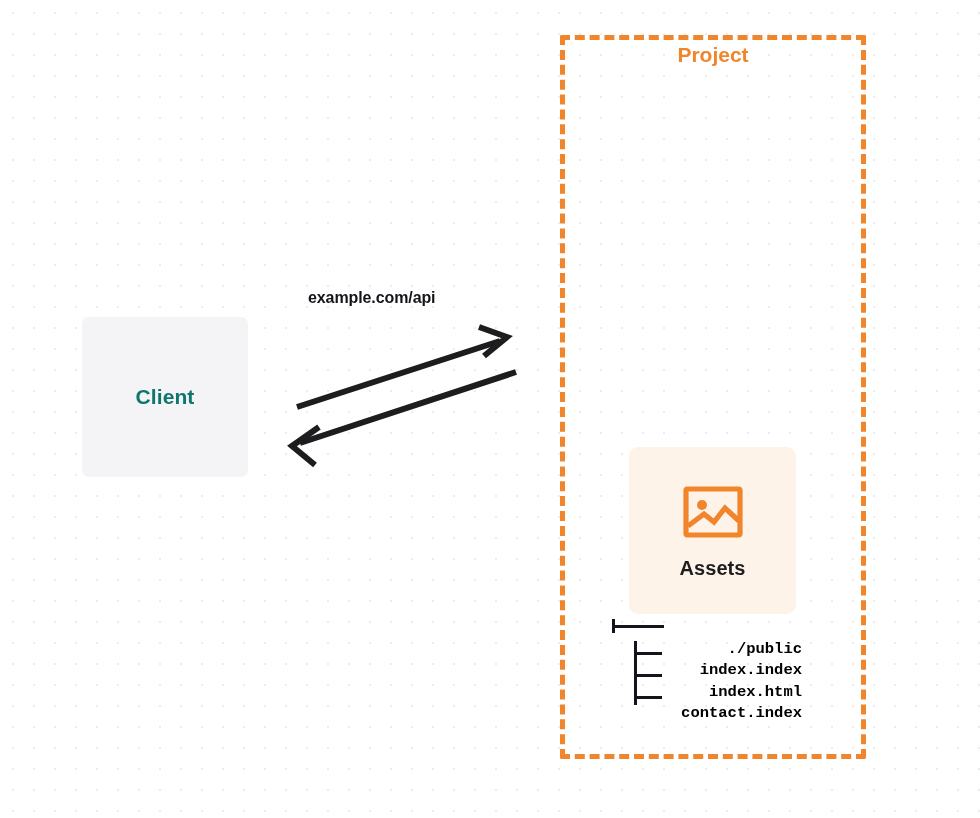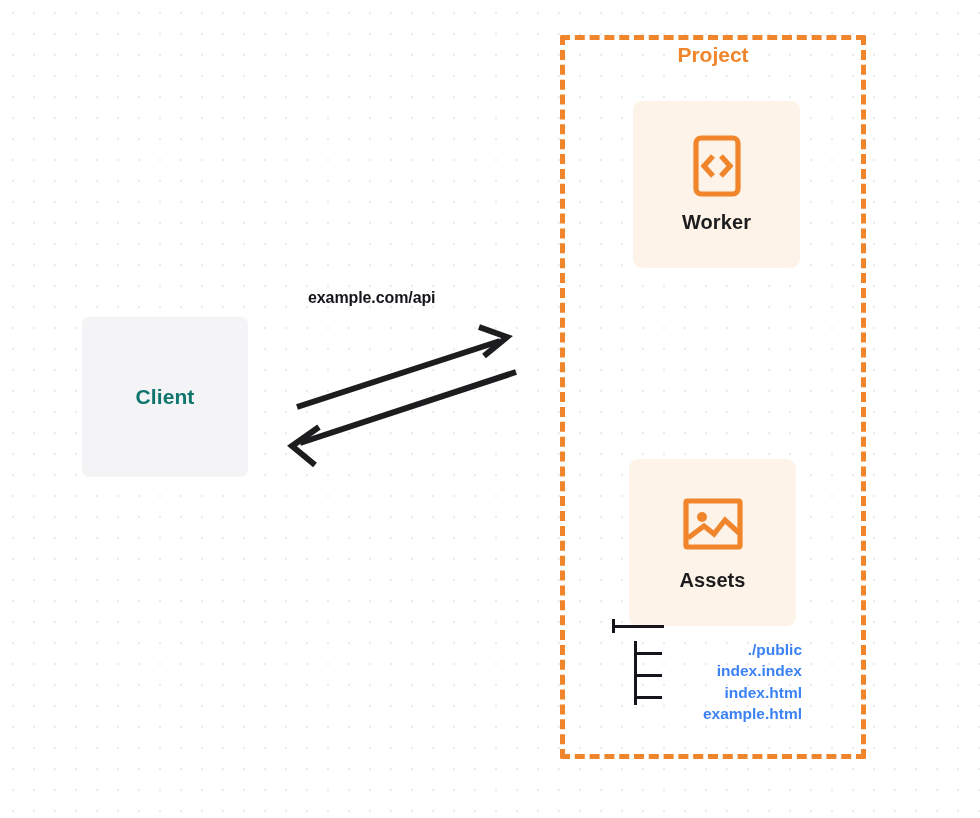--- a/index.html
+++ b/index.html
@@ -82,21 +82,21 @@
     width: 167px;
     height: 167px;
     background: #fdf3e8;
     border-radius: 9px;
     display: flex;
     flex-direction: column;
     align-items: center;
     justify-content: center;
   }
   #worker-card { left: 633px; top: 101px; }
-  #assets-card { left: 629px; top: 447px; margin-top: 12px; }
+  #assets-card { left: 629px; top: 447px; }
 
   .svc-card .card-icon {
     width: 60px;
     height: 62px;
     display: flex;
     align-items: center;
     justify-content: center;
     margin-bottom: 14px;
   }
   .svc-card .card-label {
@@ -105,24 +105,24 @@
     color: #1d1d1f;
     letter-spacing: .1px;
   }
 
   
   #asset-file-tree {
     position: absolute;
     left: 604px;
     top: 617px;
     width: 198px;
-    font-family: Liberation Sans, sans-serif;
+    font-family: Liberation Mono, monospace;
     font-size: 15.5px;
     line-height: 21.5px;
-    color: #3b82f6;
+    color: #000000;
     font-weight: bold;
   }
   .tree-row {
     position: relative;
     height: 21.5px;
     text-align: right;
     white-space: pre;
   }
   .tree-branch {
     position: absolute;
@@ -166,30 +166,20 @@
       <polyline points="319,427 292,446 315,465" fill="none" stroke="#1d1d1f" stroke-width="6" stroke-linejoin="miter" stroke-linecap="butt"></polyline>
     </g>
   </svg>
 
   <div id="edge-label-api">example.com/api</div>
 
   <div id="project-container">
     <div id="project-title">Project</div>
   </div>
 
-  <div id="worker-card" class="svc-card">
-    <div class="card-icon">
-      <svg width="58" height="62" viewBox="0 0 58 62">
-        <rect x="8" y="3" width="42" height="56" rx="5" ry="5" fill="none" stroke="#f0852b" stroke-width="5.2"></rect>
-        <polyline points="25,21 16,31 25,41" fill="none" stroke="#f0852b" stroke-width="5.2" stroke-linecap="butt" stroke-linejoin="miter"></polyline>
-        <polyline points="33,21 42,31 33,41" fill="none" stroke="#f0852b" stroke-width="5.2" stroke-linecap="butt" stroke-linejoin="miter"></polyline>
-      </svg>
-    </div>
-    <span class="card-label">Worker</span>
-  </div>
 
   <div id="assets-card" class="svc-card">
     <div class="card-icon">
       <svg width="62" height="56" viewBox="0 0 62 56">
         <rect x="4" y="5" width="54" height="46" rx="1.5" ry="1.5" fill="none" stroke="#f0852b" stroke-width="5.2"></rect>
         <circle cx="20" cy="21" r="5" fill="#f0852b"></circle>
         <polyline points="6,42 22,30 32,38 43,24 57,37" fill="none" stroke="#f0852b" stroke-width="5.2" stroke-linejoin="miter" stroke-linecap="butt"></polyline>
       </svg>
     </div>
     <span class="card-label">Assets</span>
@@ -208,17 +198,17 @@
     <div class="tree-row">
       <span>./public</span>
     </div>
     <div class="tree-row">
       <span>index.index</span>
     </div>
     <div class="tree-row">
       <span>index.html</span>
     </div>
     <div class="tree-row">
-      <span>example.html</span>
+      <span>contact.index</span>
     </div>
   </div>
 
 </div>
 
 </body></html>

